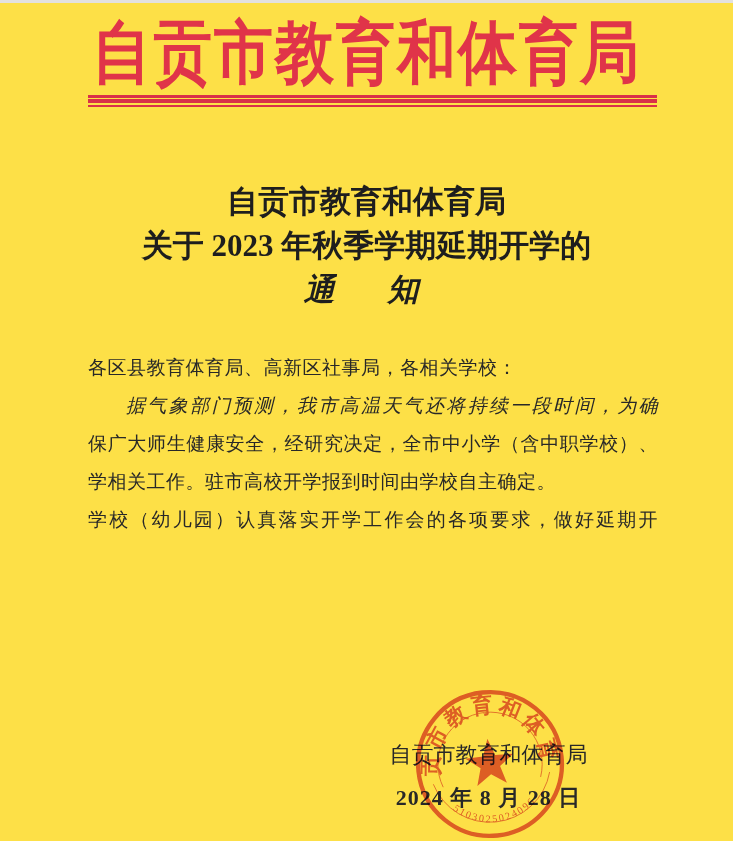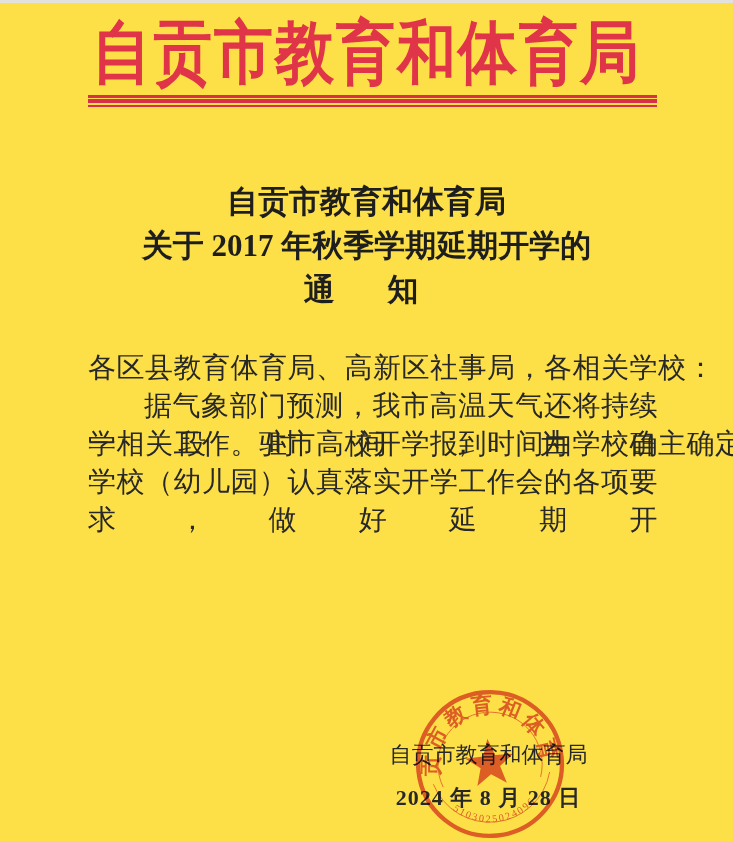--- a/index.html
+++ b/index.html
@@ -32,31 +32,31 @@
   .divider .s2{height:4px;background:#d93049;}
   .divider .g2{height:2px;background:transparent;}
   .divider .s3{height:2px;background:#d93049;}
   
   .doc-title{
     position:absolute;top:180px;left:0;width:100%;
     text-align:center;
     font-size:31px;font-weight:bold;color:#1e1e1e;
     line-height:44px;
   }
-  .doc-title .t3{letter-spacing:.35em;}
+  .doc-title .t3{letter-spacing:.35em;font-style:italic;}
   
   .doc-body{
     position:absolute;top:349px;left:88px;width:570px;
-    font-size:28px;color:#282828;
+    font-size:19px;color:#282828;
     line-height:38px;
     letter-spacing:.5px;
   }
   .doc-body .line{height:38px;overflow:visible;white-space:nowrap;}
   .doc-body .fill{text-align:justify;text-align-last:justify;white-space:normal;}
-  .doc-body .indent{text-indent:2em;}
+  .doc-body .indent{text-indent:2em;font-style:italic;}
   
   .sign-block{
     position:absolute;top:742px;left:372px;width:233px;
     text-align:center;font-size:22px;color:#282828;
   }
   .sign-block .org{height:26px;line-height:26px;}
   .sign-block .date{margin-top:17px;height:26px;line-height:26px;letter-spacing:1px;font-weight:bold;}
   
   .seal{
     position:absolute;left:411px;top:685px;width:158px;height:158px;
@@ -78,27 +78,28 @@
   <div class="divider">
     <div class="s1"></div>
     <div class="g1"></div>
     <div class="s2"></div>
     <div class="g2"></div>
     <div class="s3"></div>
   </div>
 
   <div class="doc-title">
     <div class="t1">自贡市教育和体育局</div>
-    <div class="t2">关于 2017 年秋季学期延期开学的</div>
+    <div class="t2">关于 2023 年秋季学期延期开学的</div>
     <div class="t3">通　知</div>
   </div>
 
   <div class="doc-body">
     <div class="line">各区县教育体育局、高新区社事局，各相关学校：</div>
     <div class="line fill indent">据气象部门预测，我市高温天气还将持续一段时间，为确</div>
+    <div class="line fill">保广大师生健康安全，经研究决定，全市中小学（含中职学校）、</div>
     <div class="line">学相关工作。驻市高校开学报到时间由学校自主确定。</div>
     <div class="line fill">学校（幼儿园）认真落实开学工作会的各项要求，做好延期开</div>
   </div>
 
   <div class="sign-block">
     <div class="org">自贡市教育和体育局</div>
     <div class="date">2024 年 8 月 28 日</div>
   </div>
 
   <div class="seal">

